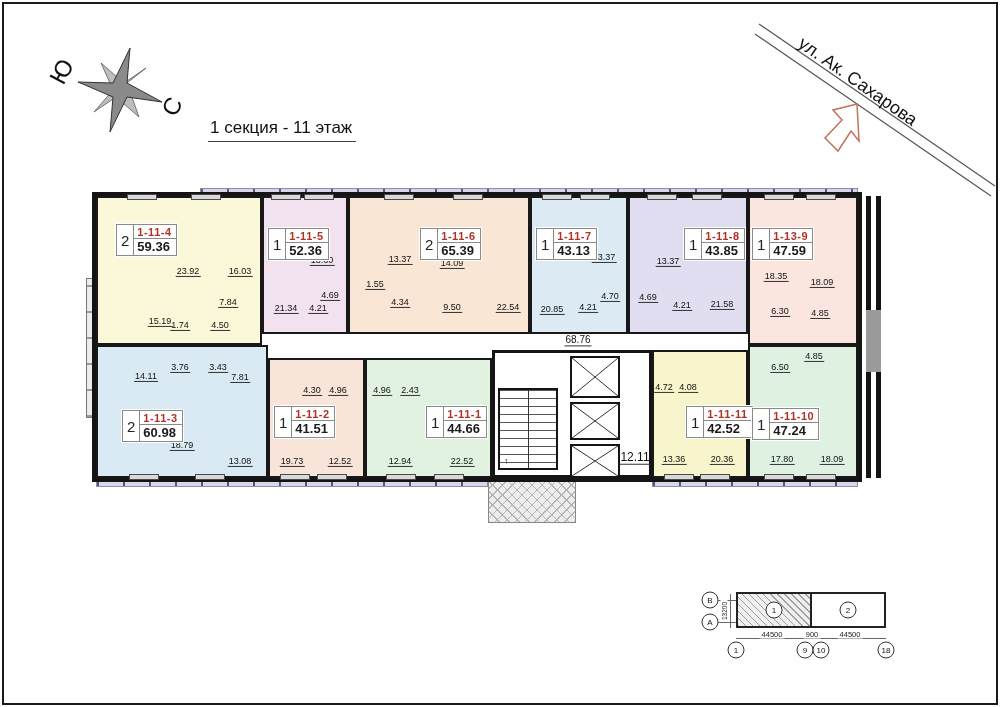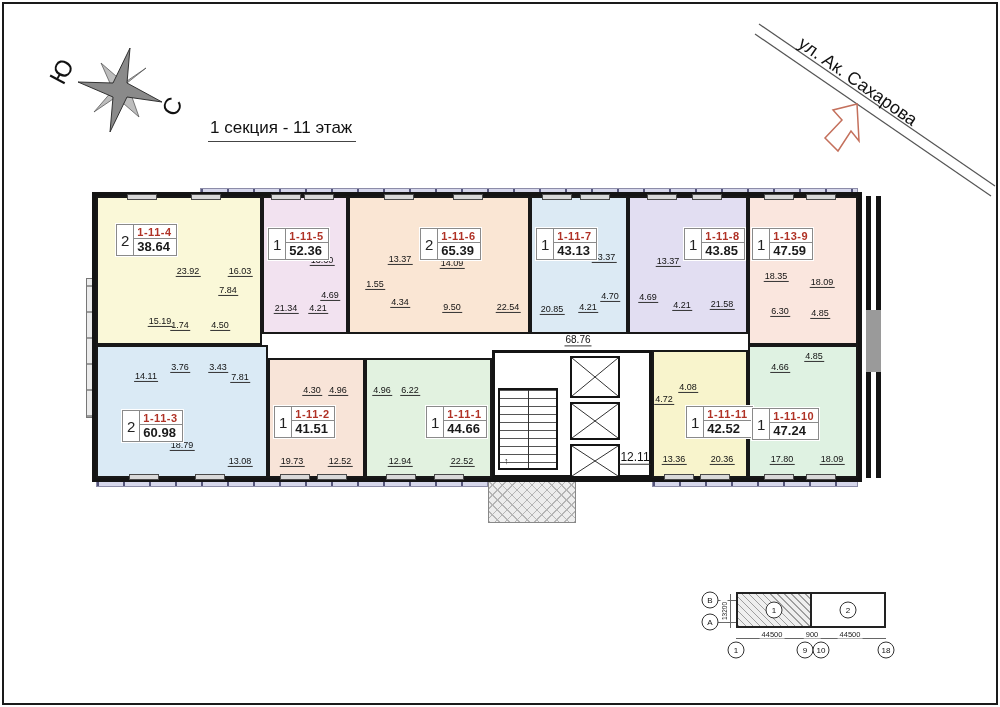--- a/index.html
+++ b/index.html
@@ -133,26 +133,26 @@
   <div class="wallbar" style="left:866px;top:196px;width:5px;height:282px"></div>
   <div class="wallbar" style="left:876px;top:196px;width:5px;height:282px"></div>
   <div class="wallgray" style="left:866px;top:310px;width:15px;height:62px"></div>
 
   <span class="area-label" style="left:578px;top:341px;font-size:10px">68.76</span>
   <span class="area-label" style="left:635px;top:458px;font-size:12px">12.11</span>
 <div class="apt-label" style="left: 116px; top: 224px;">
       <span class="rooms">2</span>
       <span class="col">
         <span class="aid">1-11-4</span>
-        <span class="aval">38.64</span>
+        <span class="aval">59.36</span>
       </span>
     </div>
     <span class="area-label" style="left: 188px; top: 272px;">23.92</span>
     <span class="area-label" style="left: 240px; top: 272px;">16.03</span>
-    <span class="area-label" style="left: 228px; top: 291px;">7.84</span>
+    <span class="area-label" style="left: 228px; top: 303px;">7.84</span>
     <span class="area-label" style="left: 146px; top: 322px; margin-left: 14px;">15.19</span>
     <span class="area-label" style="left: 180px; top: 326px;">1.74</span>
     <span class="area-label" style="left: 220px; top: 326px;">4.50</span>
     <div class="window" style="left: 127px; top: 194px; width: 30px; height: 6px;"></div>
     <div class="window" style="left: 191px; top: 194px; width: 30px; height: 6px;"></div>
     <div class="apt-label" style="left: 268px; top: 228px;">
       <span class="rooms">1</span>
       <span class="col">
         <span class="aid">1-11-5</span>
         <span class="aval">52.36</span>
@@ -247,47 +247,47 @@
     <div class="window" style="left: 280px; top: 474px; width: 30px; height: 6px;"></div>
     <div class="window" style="left: 317px; top: 474px; width: 30px; height: 6px;"></div>
     <div class="apt-label" style="left: 426px; top: 406px;">
       <span class="rooms">1</span>
       <span class="col">
         <span class="aid">1-11-1</span>
         <span class="aval">44.66</span>
       </span>
     </div>
     <span class="area-label" style="left: 382px; top: 391px;">4.96</span>
-    <span class="area-label" style="left: 410px; top: 391px;">6.22</span>
+    <span class="area-label" style="left: 410px; top: 391px;">2.43</span>
     <span class="area-label" style="left: 400px; top: 462px;">12.94</span>
     <span class="area-label" style="left: 462px; top: 462px;">22.52</span>
     <div class="window" style="left: 386px; top: 474px; width: 30px; height: 6px;"></div>
     <div class="window" style="left: 434px; top: 474px; width: 30px; height: 6px;"></div>
     <div class="apt-label" style="left: 686px; top: 406px;">
       <span class="rooms">1</span>
       <span class="col">
         <span class="aid">1-11-11</span>
         <span class="aval">42.52</span>
       </span>
     </div>
-    <span class="area-label" style="left: 664px; top: 388px; margin-top: 12px;">4.72</span>
+    <span class="area-label" style="left: 664px; top: 388px;">4.72</span>
     <span class="area-label" style="left: 688px; top: 388px;">4.08</span>
     <span class="area-label" style="left: 674px; top: 460px;">13.36</span>
     <span class="area-label" style="left: 722px; top: 460px;">20.36</span>
     <div class="window" style="left: 664px; top: 474px; width: 30px; height: 6px;"></div>
     <div class="window" style="left: 700px; top: 474px; width: 30px; height: 6px;"></div>
     <div class="apt-label" style="left: 752px; top: 408px;">
       <span class="rooms">1</span>
       <span class="col">
         <span class="aid">1-11-10</span>
         <span class="aval">47.24</span>
       </span>
     </div>
     <span class="area-label" style="left: 814px; top: 357px;">4.85</span>
-    <span class="area-label" style="left: 780px; top: 368px;">4.66</span>
+    <span class="area-label" style="left: 780px; top: 368px;">6.50</span>
     <span class="area-label" style="left: 782px; top: 460px;">17.80</span>
     <span class="area-label" style="left: 832px; top: 460px;">18.09</span>
     <div class="window" style="left: 764px; top: 474px; width: 30px; height: 6px;"></div>
     <div class="window" style="left: 806px; top: 474px; width: 30px; height: 6px;"></div>
   </div>
 
 <div class="keyplan">
   <span class="kp-circle" style="left:710px;top:600px">В</span>
   <span class="kp-circle" style="left:710px;top:622px">А</span>
 

